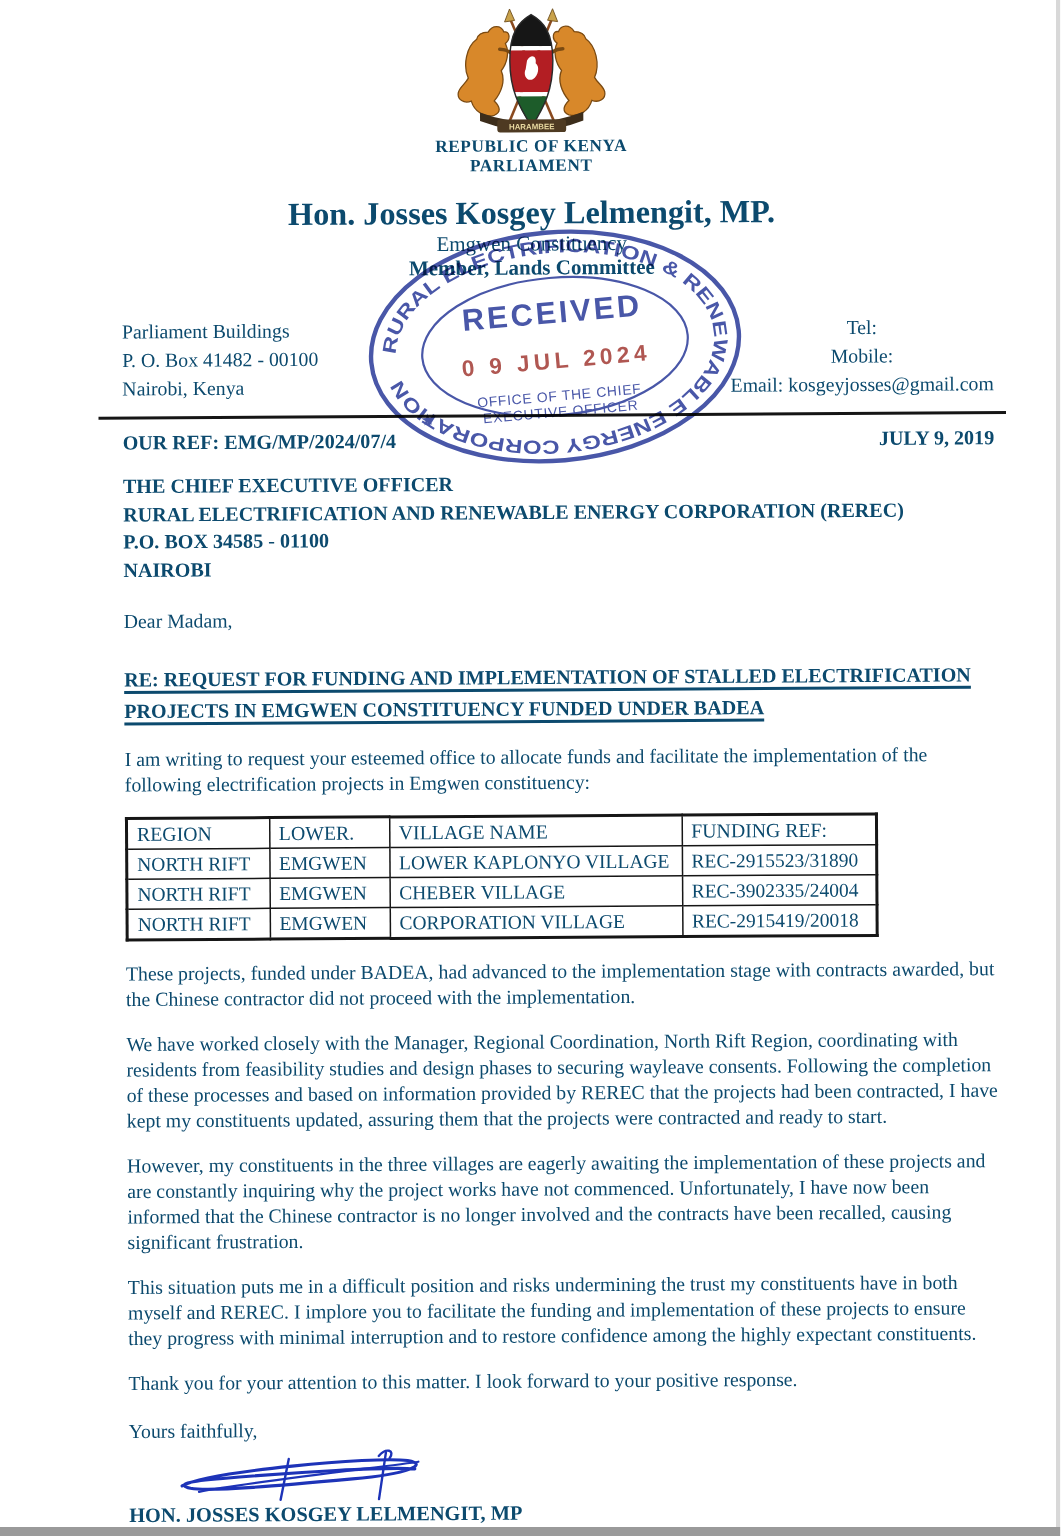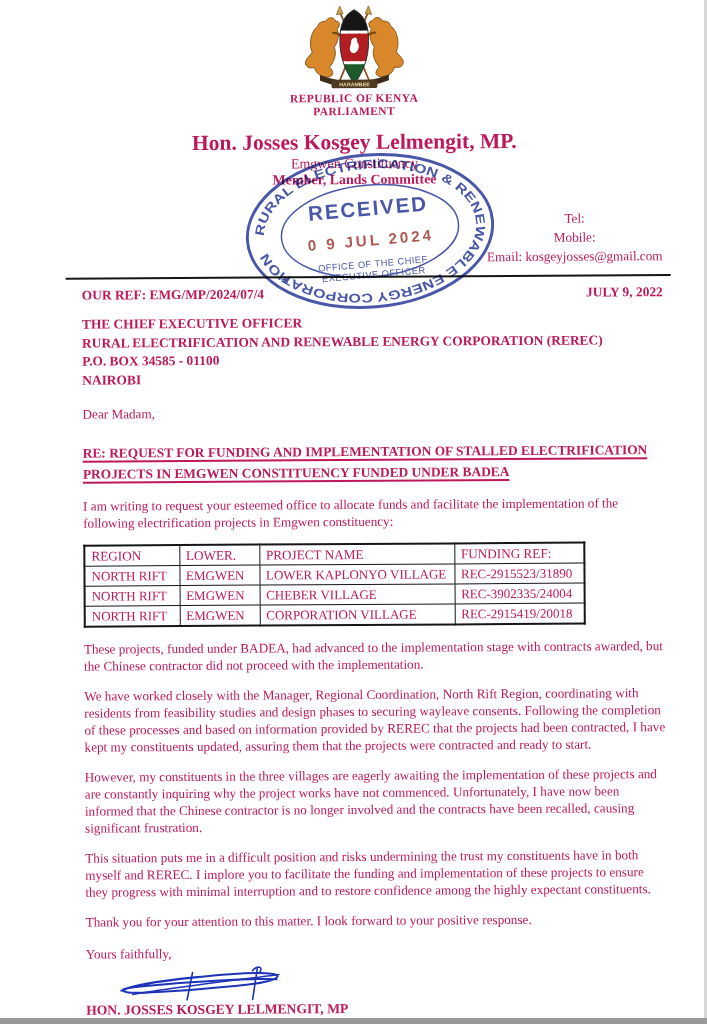--- a/index.html
+++ b/index.html
@@ -1,18 +1,18 @@
 <!DOCTYPE html>
 <html><head>
 <meta charset="utf-8">
 <style>
   html,body{margin:0;padding:0;background:#ffffff;}
   .page{
     position:relative;width:707px;height:1024px;background:#fff;overflow:hidden;
-    font-family:"Liberation Serif", serif;color:#be185d;
+    font-family:"Liberation Serif", serif;color:#0c4a6e;
   }
   .content{position:absolute;top:4px;left:0;right:0;padding:0 46px 0 80px;transform:rotate(-0.35deg);transform-origin:50% 0;}
   .center-shift{position:relative;left:-17px;text-align:center;}
   .emblem-wrap{height:88px;}
   .org-line{font-weight:bold;font-size:11.5px;line-height:13px;letter-spacing:.4px;}
   .member-name{font-size:21.5px;font-weight:bold;margin-top:13px;line-height:23px;}
   .const-line{font-size:14px;line-height:16px;margin-top:2px;}
   .committee-line{font-size:14px;font-weight:600;line-height:16px;}
   .contact-row{display:flex;margin-top:22px;font-size:13.2px;line-height:19px;}
   .contact-right{margin-left:auto;text-align:center;}
@@ -88,32 +88,37 @@
       </svg>
     </div>
     <div class="center-shift org-line">REPUBLIC OF KENYA</div>
     <div class="center-shift org-line">PARLIAMENT</div>
 
     <div class="center-shift member-name">Hon. Josses Kosgey Lelmengit, MP.</div>
     <div class="center-shift const-line">Emgwen Constituency</div>
     <div class="center-shift committee-line">Member, Lands Committee</div>
 
     <div class="contact-row">
+      <div>
+        <div>Parliament Buildings</div>
+        <div>P. O. Box 41482 - 00100</div>
+        <div>Nairobi, Kenya</div>
+      </div>
       <div class="contact-right">
         <div>Tel:</div>
         <div>Mobile:</div>
         <div>Email: kosgeyjosses@gmail.com</div>
       </div>
     </div>
 
     <hr class="rule">
 
     <div class="ref-row">
       <div>OUR REF: EMG/MP/2024/07/4</div>
-      <div>JULY 9, 2022</div>
+      <div>JULY 9, 2019</div>
     </div>
 
     <div class="recipient">
       <div>THE CHIEF EXECUTIVE OFFICER</div>
       <div>RURAL ELECTRIFICATION AND RENEWABLE ENERGY CORPORATION (REREC)</div>
       <div>P.O. BOX 34585 - 01100</div>
       <div>NAIROBI</div>
     </div>
 
     <div class="salutation">Dear Madam,</div>
@@ -123,21 +128,21 @@
       <div><span>PROJECTS IN EMGWEN CONSTITUENCY FUNDED UNDER BADEA</span></div>
     </div>
 
     <div class="para">I am writing to request your esteemed office to allocate funds and facilitate the implementation of the following electrification projects in Emgwen constituency:</div>
 
     <table class="projects">
       <thead>
         <tr>
           <th class="col-region">REGION</th>
           <th class="col-const">LOWER.</th>
-          <th class="col-name">PROJECT NAME</th>
+          <th class="col-name">VILLAGE NAME</th>
           <th class="col-ref">FUNDING REF:</th>
         </tr>
       </thead>
       <tbody>
         <tr>
           <td>NORTH RIFT</td>
           <td>EMGWEN</td>
           <td>LOWER KAPLONYO VILLAGE</td>
           <td>REC-2915523/31890</td>
         </tr>

